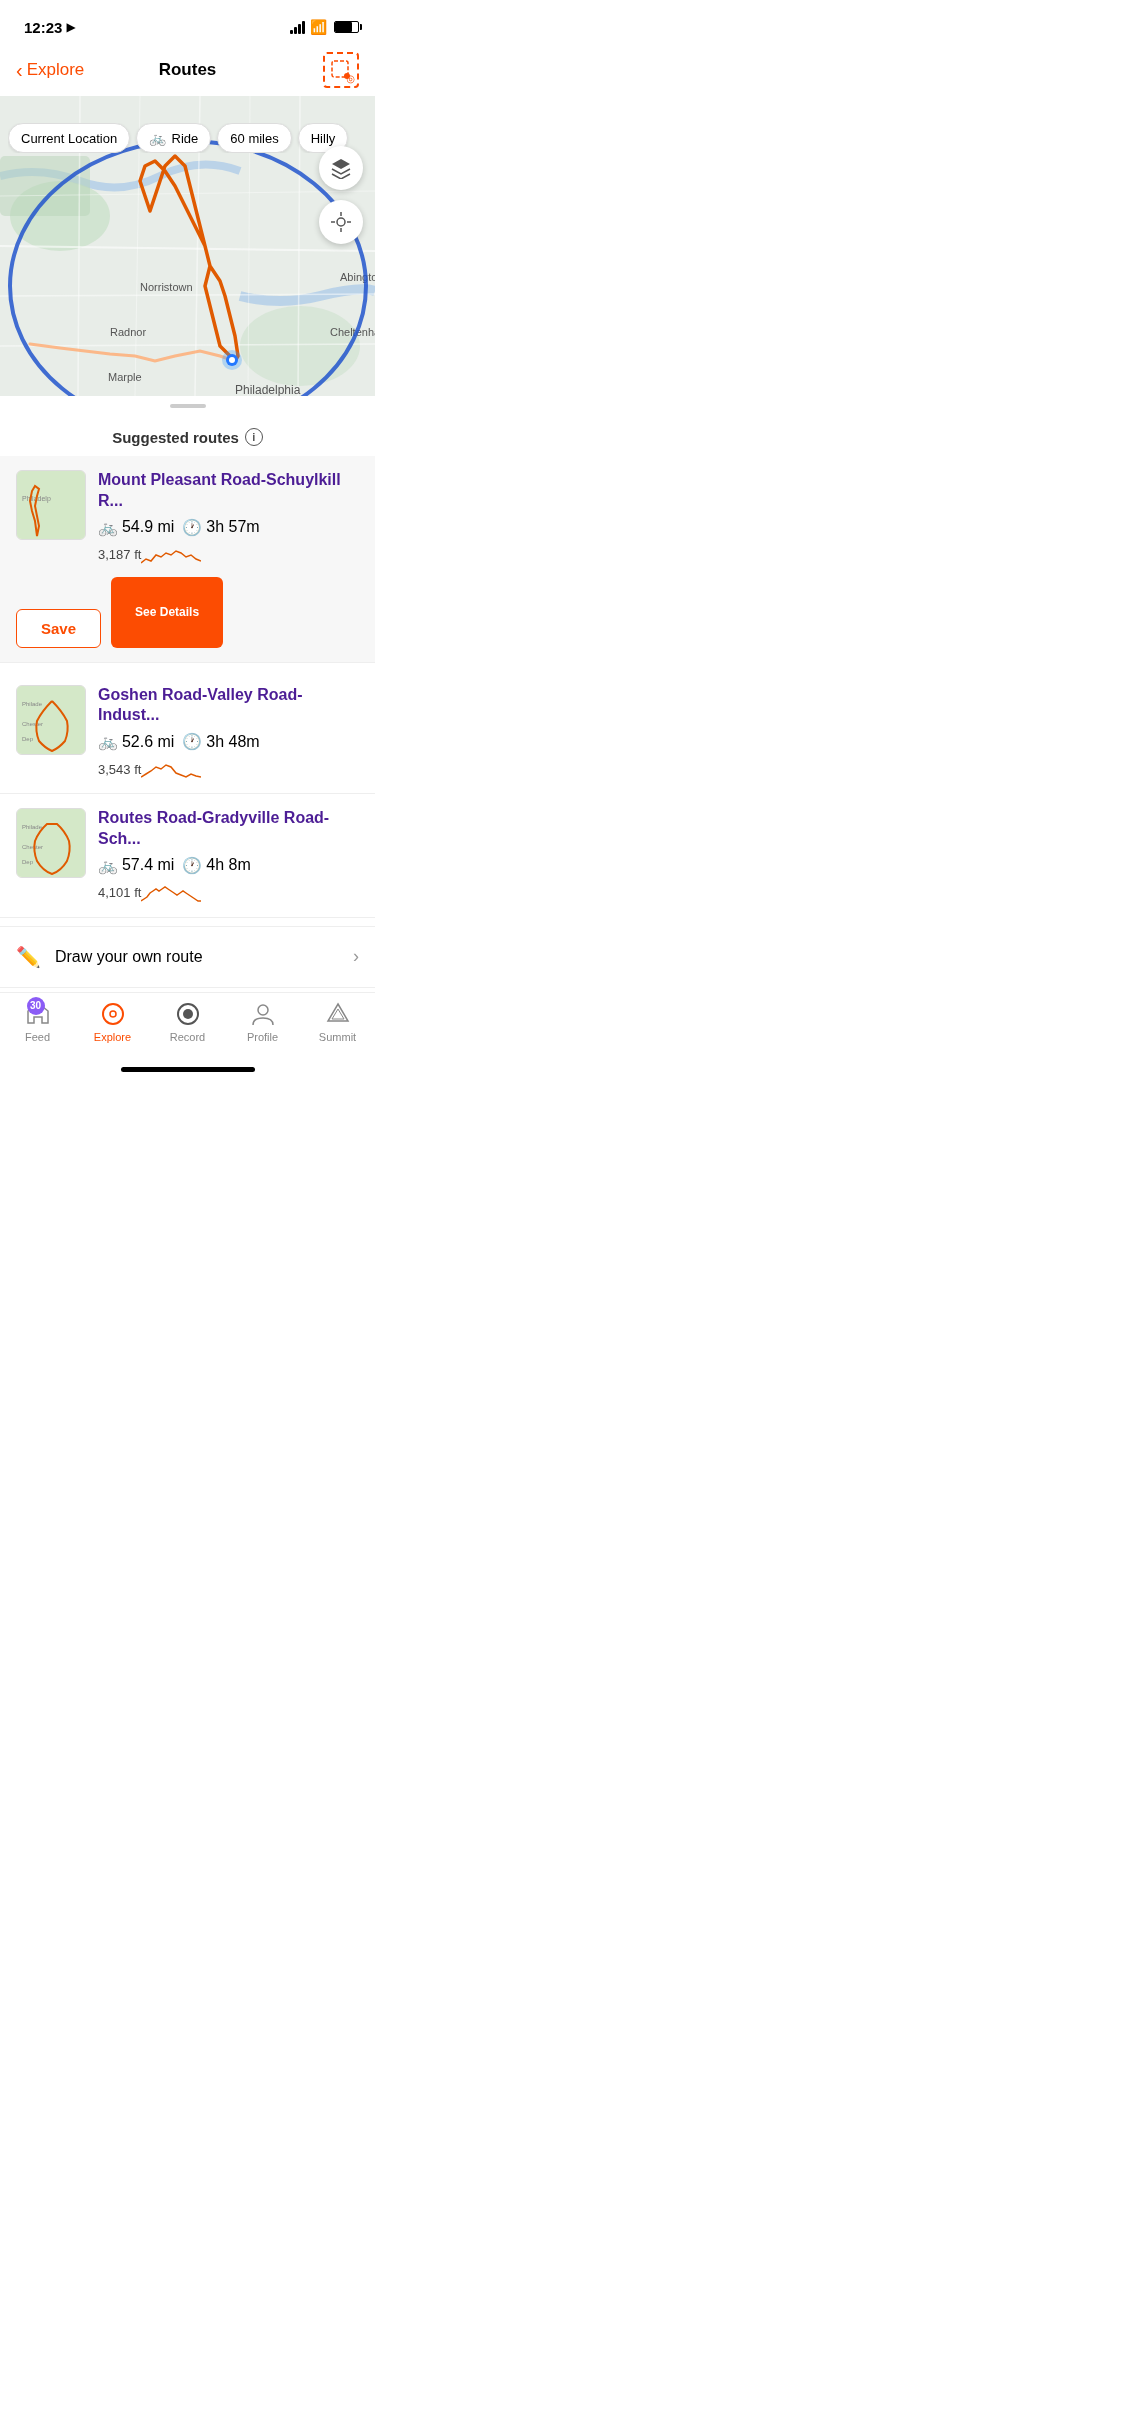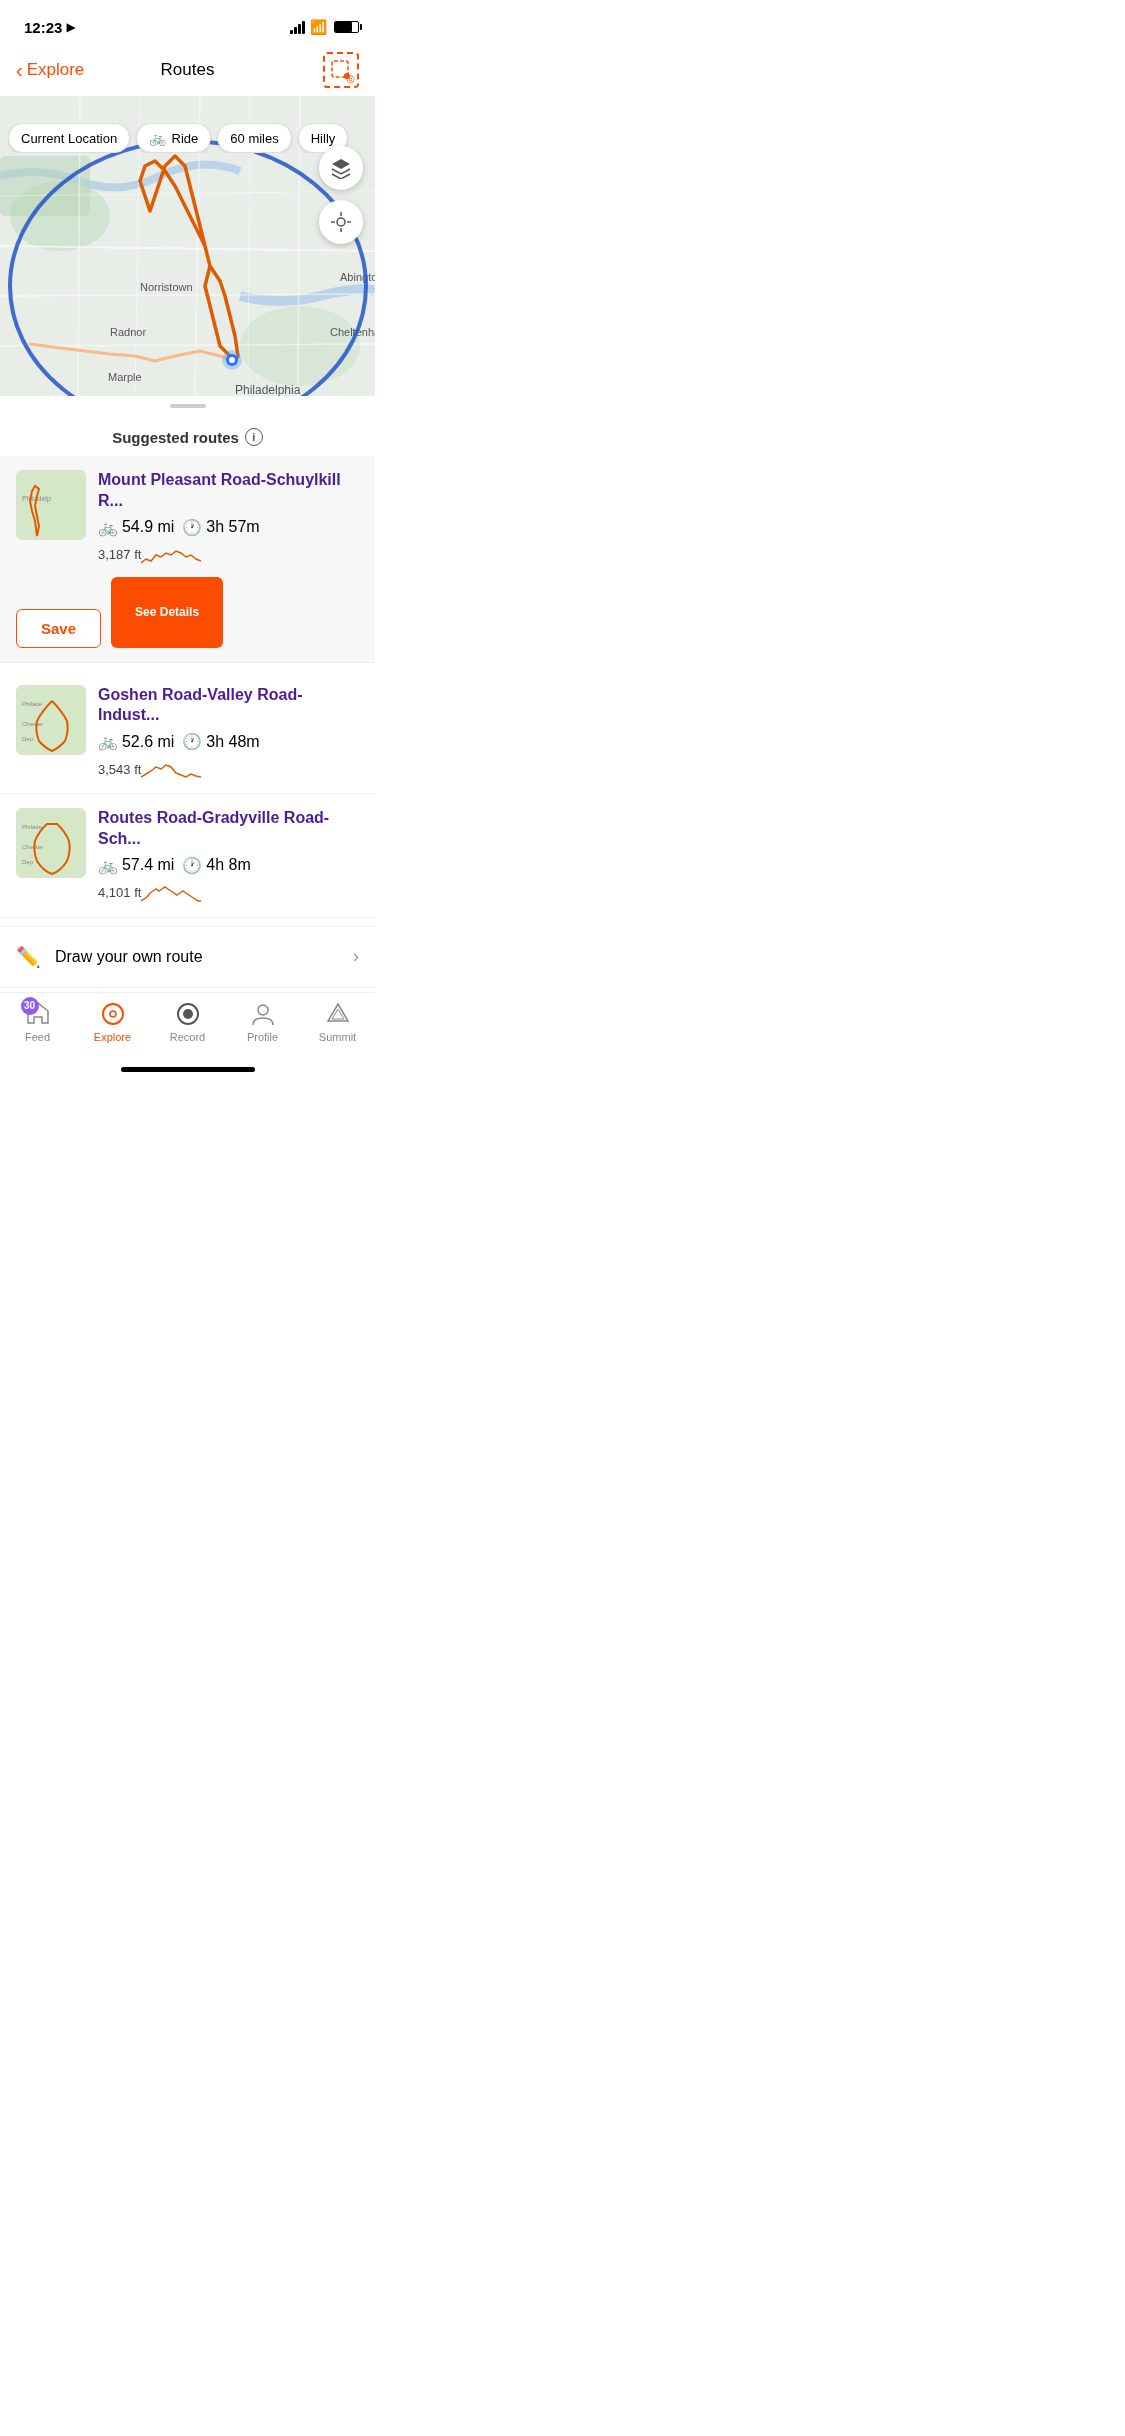--- a/index.html
+++ b/index.html
@@ -70,21 +70,21 @@
       gap: 4px;
       color: #FC4C02;
       font-size: 17px;
       cursor: pointer;
     }
     .header-title {
       position: absolute;
       left: 50%;
       transform: translateX(-50%);
       font-size: 17px;
-      font-weight: 400;
+      font-weight: 700;
       color: #000;
     }
     .header-icon {
       width: 36px; height: 36px;
       border: 2px dashed #FC4C02;
       border-radius: 4px;
       display: flex; align-items: center; justify-content: center;
       position: relative;
     }
     .header-icon::after {
@@ -302,21 +302,21 @@
       color: #888;
       cursor: pointer;
       position: relative;
       min-width: 60px;
     }
     .tab-item.active { color: #FC4C02; }
     .tab-label { font-size: 11px; }
     .badge {
       position: absolute;
       top: -4px;
-      right: 12px;
+      right: 6px;
       background: #8b5cf6;
       color: #fff;
       font-size: 10px;
       font-weight: 700;
       width: 18px; height: 18px;
       border-radius: 50%;
       display: flex; align-items: center; justify-content: center;
     }
 
     

